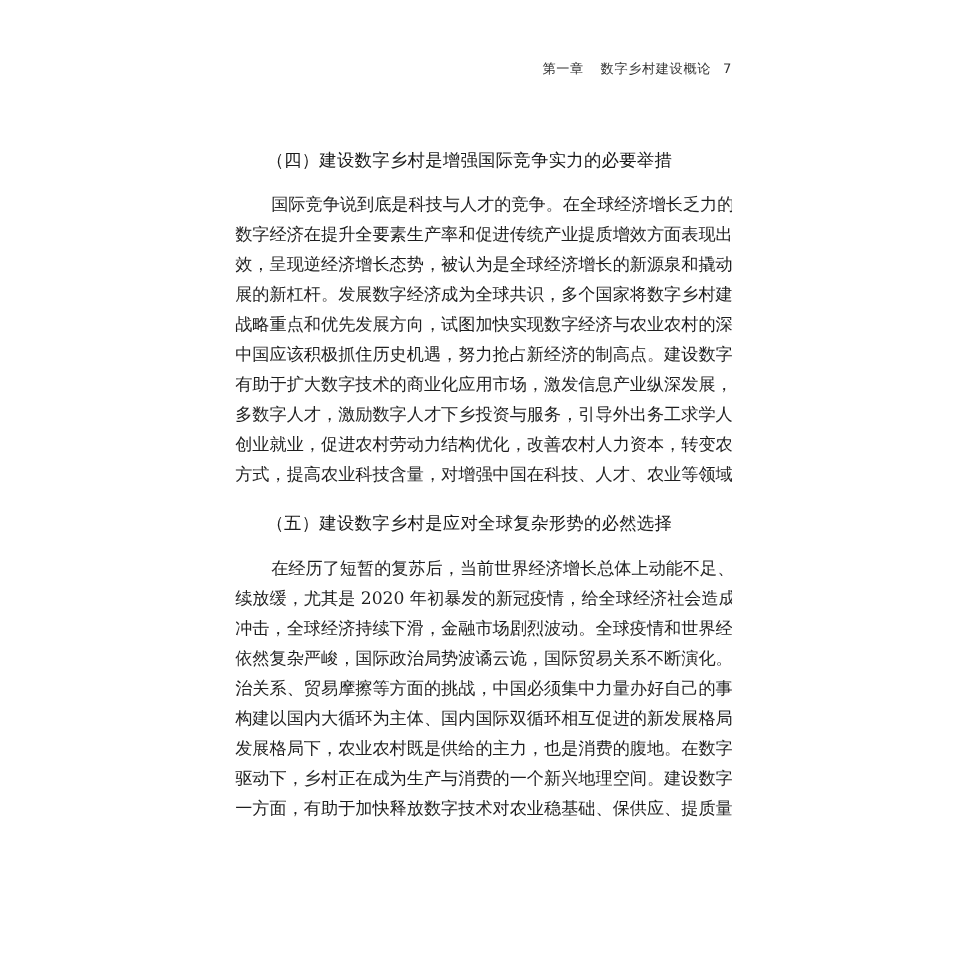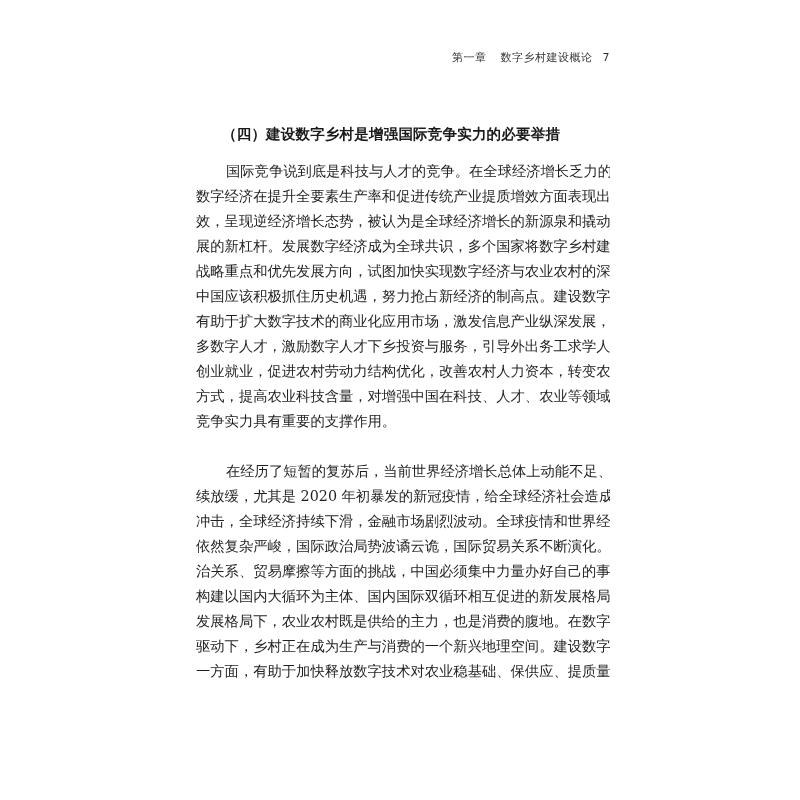--- a/index.html
+++ b/index.html
@@ -34,21 +34,21 @@
     }
     .section-heading {
       font-family: "DejaVu Sans", "Liberation Sans", sans-serif;
       font-size: 14.5px;
       color: #1a1a1a;
       margin: 0;
       padding-left: 26px;
       height: 28px;
       line-height: 28px;
       letter-spacing: 0.2px;
-      font-weight: bold;
+      font-weight: normal;
     }
     .paragraph {
       font-family: "DejaVu Serif", "Liberation Serif", serif;
       font-size: 14.3px;
       line-height: 25px;
       color: #1f1f1f;
       margin: 0;
       text-align: justify;
     }
     .line {
@@ -77,24 +77,24 @@
     <span class="line indent">国际竞争说到底是科技与人才的竞争。在全球经济增长乏力的背景下，</span>
     <span class="line">数字经济在提升全要素生产率和促进传统产业提质增效方面表现出卓越成</span>
     <span class="line">效，呈现逆经济增长态势，被认为是全球经济增长的新源泉和撬动经济发</span>
     <span class="line">展的新杠杆。发展数字经济成为全球共识，多个国家将数字乡村建设作为</span>
     <span class="line">战略重点和优先发展方向，试图加快实现数字经济与农业农村的深度融合。</span>
     <span class="line">中国应该积极抓住历史机遇，努力抢占新经济的制高点。建设数字乡村，</span>
     <span class="line">有助于扩大数字技术的商业化应用市场，激发信息产业纵深发展，培育更</span>
     <span class="line">多数字人才，激励数字人才下乡投资与服务，引导外出务工求学人员返乡</span>
     <span class="line">创业就业，促进农村劳动力结构优化，改善农村人力资本，转变农业生产</span>
     <span class="line">方式，提高农业科技含量，对增强中国在科技、人才、农业等领域的国际</span>
-    <span class="line last">竞争实力具有重要的支撑作用。</span>
   </p>
 
   <div class="gap-before-heading"></div>
+  <h3 class="section-heading">（五）建设数字乡村是应对全球复杂形势的必然选择</h3>
   <div class="gap-after-heading"></div>
   <p class="paragraph">
     <span class="line indent">在经历了短暂的复苏后，当前世界经济增长总体上动能不足、速度持</span>
     <span class="line">续放缓，尤其是 2020 年初暴发的新冠疫情，给全球经济社会造成了较大的</span>
     <span class="line">冲击，全球经济持续下滑，金融市场剧烈波动。全球疫情和世界经济形势</span>
     <span class="line">依然复杂严峻，国际政治局势波谲云诡，国际贸易关系不断演化。应对政</span>
     <span class="line">治关系、贸易摩擦等方面的挑战，中国必须集中力量办好自己的事，着力</span>
     <span class="line">构建以国内大循环为主体、国内国际双循环相互促进的新发展格局。在新</span>
     <span class="line">发展格局下，农业农村既是供给的主力，也是消费的腹地。在数字经济的</span>
     <span class="line">驱动下，乡村正在成为生产与消费的一个新兴地理空间。建设数字乡村，</span>

